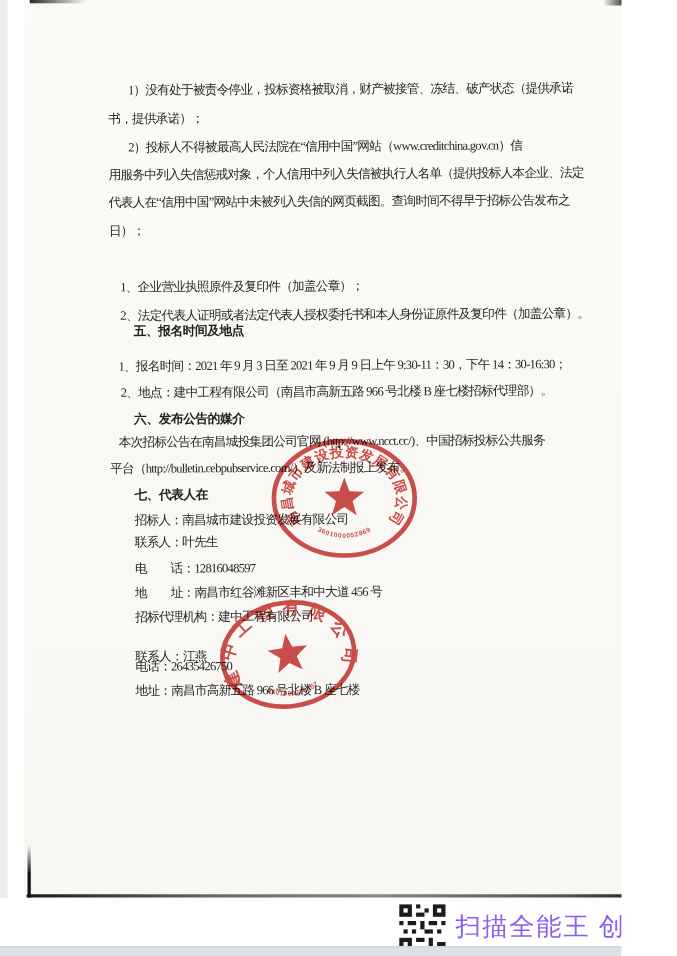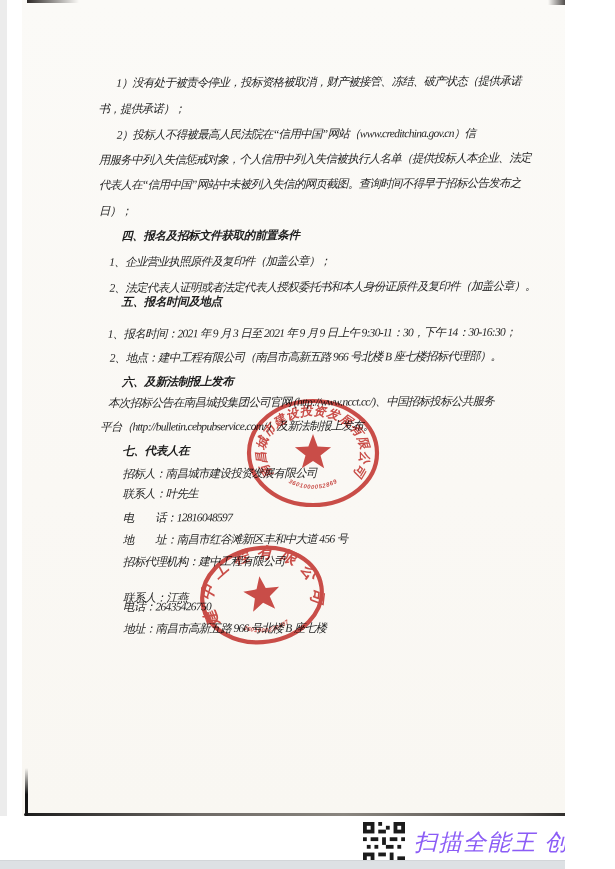--- a/index.html
+++ b/index.html
@@ -1,17 +1,17 @@
 <!DOCTYPE html>
 <html><head>
 <meta charset="utf-8">
 <style>
   html,body{margin:0;padding:0;background:#fff;}
   .screen{position:relative;width:565px;height:869px;overflow:hidden;background:#ffffff;
-          font-family:"Liberation Serif","DejaVu Serif",serif;font-style:italic;}
+          font-family:"Liberation Serif","DejaVu Serif",serif;}
   
   .strip-left{position:absolute;left:0;top:0;width:7px;height:816px;background:#ececec;}
   .strip-right{position:absolute;left:611px;top:0;width:4px;height:816px;background:#eaeaea;}
   .bottom-bar{position:absolute;left:0;top:860px;width:615px;height:9px;background:#dde1e4;border-top:1px solid #d2d6d9;}
   
   .paper{position:absolute;left:22px;top:0;width:590px;height:816px;
          background:linear-gradient(180deg,#fbfaf7 0%,#faf8f4 60%,#f9f7f2 100%);}
   .edge-top-left{position:absolute;left:27px;top:0;width:52px;height:3px;
          background:linear-gradient(to right,#2e2a28,rgba(46,42,40,0));}
   .edge-top-right{position:absolute;left:548px;top:0;width:64px;height:5px;
@@ -49,27 +49,26 @@
   <div class="tick-left"></div>
   <div class="tick-right"></div>
 
   <div class="textlayer">
     <div class="ln" style="left:118px;top:76px">1）没有处于被责令停业，投标资格被取消，财产被接管、冻结、破产状态（提供承诺</div>
     <div class="ln" style="left:100px;top:102px">书，提供承诺）；</div>
     <div class="ln" style="left:118px;top:128px">2）投标人不得被最高人民法院在“信用中国”网站（www.creditchina.gov.cn）信</div>
     <div class="ln" style="left:100px;top:153px">用服务中列入失信惩戒对象，个人信用中列入失信被执行人名单（提供投标人本企业、法定</div>
     <div class="ln" style="left:100px;top:178px">代表人在“信用中国”网站中未被列入失信的网页截图。查询时间不得早于招标公告发布之</div>
     <div class="ln" style="left:100px;top:204px">日）；</div>
-    <div class="ln b" style="left:122px;top:229px">四、报名及招标文件获取的前置条件</div>
     <div class="ln" style="left:110px;top:255px">1、企业营业执照原件及复印件（加盖公章）；</div>
     <div class="ln" style="left:110px;top:281px">2、法定代表人证明或者法定代表人授权委托书和本人身份证原件及复印件（加盖公章）。</div>
     <div class="ln b" style="left:122px;top:295px">五、报名时间及地点</div>
     <div class="ln" style="left:108px;top:327px">1、报名时间：2021 年 9 月 3 日至 2021 年 9 月 9 日上午 9:30-11：30，下午 14：30-16:30；</div>
     <div class="ln" style="left:110px;top:351px">2、地点：建中工程有限公司（南昌市高新五路 966 号北楼 B 座七楼招标代理部）。</div>
-    <div class="ln b" style="left:122px;top:375px">六、及新法制报上发布</div>
+    <div class="ln b" style="left:122px;top:375px">六、发布公告的媒介</div>
     <div class="ln" style="left:108px;top:396px">本次招标公告在南昌城投集团公司官网 (http://www.ncct.cc/)、中国招标投标公共服务</div>
     <div class="ln" style="left:100px;top:420px">平台（http://bulletin.cebpubservice.com/）及新法制报上发布。</div>
     <div class="ln b" style="left:122px;top:444px">七、代表人在</div>
     <div class="ln" style="left:122px;top:467px">招标人：南昌城市建设投资发展有限公司</div>
     <div class="ln" style="left:122px;top:487px">联系人：叶先生</div>
     <div class="ln" style="left:122px;top:511px">电　　话：12816048597</div>
     <div class="ln" style="left:122px;top:533px">地　　址：南昌市红谷滩新区丰和中大道 456 号</div>
     <div class="ln" style="left:122px;top:555px">招标代理机构：建中工程有限公司</div>
     <div class="ln" style="left:122px;top:591px">联系人：江燕</div>
     <div class="ln" style="left:122px;top:600px">电话：26435426750</div>

